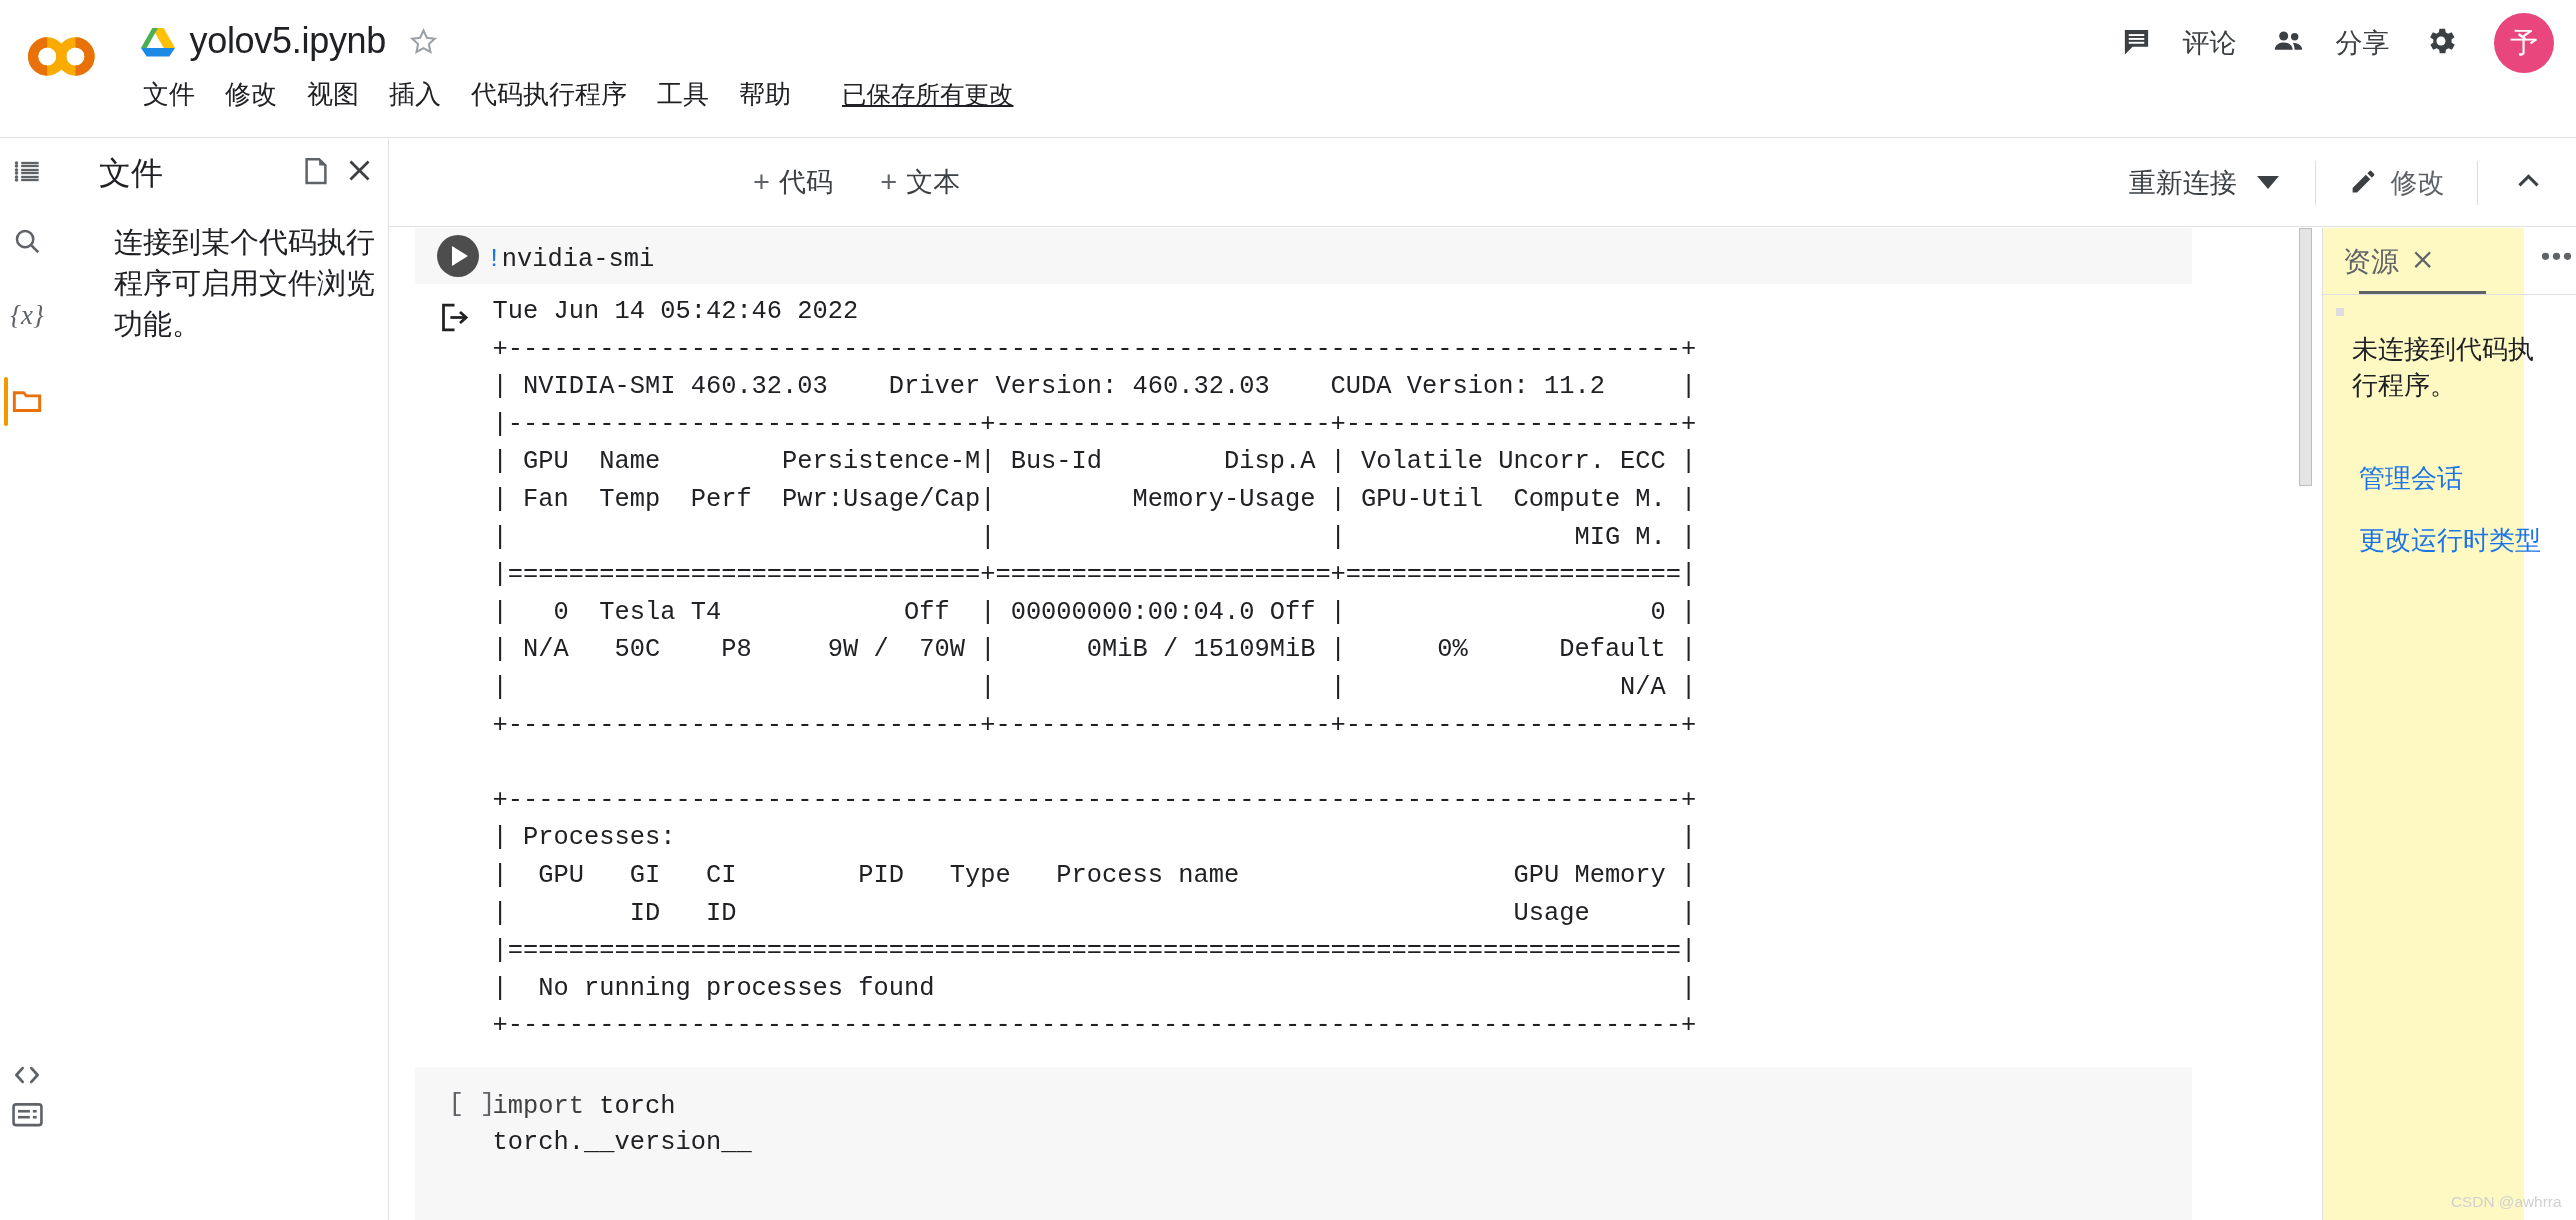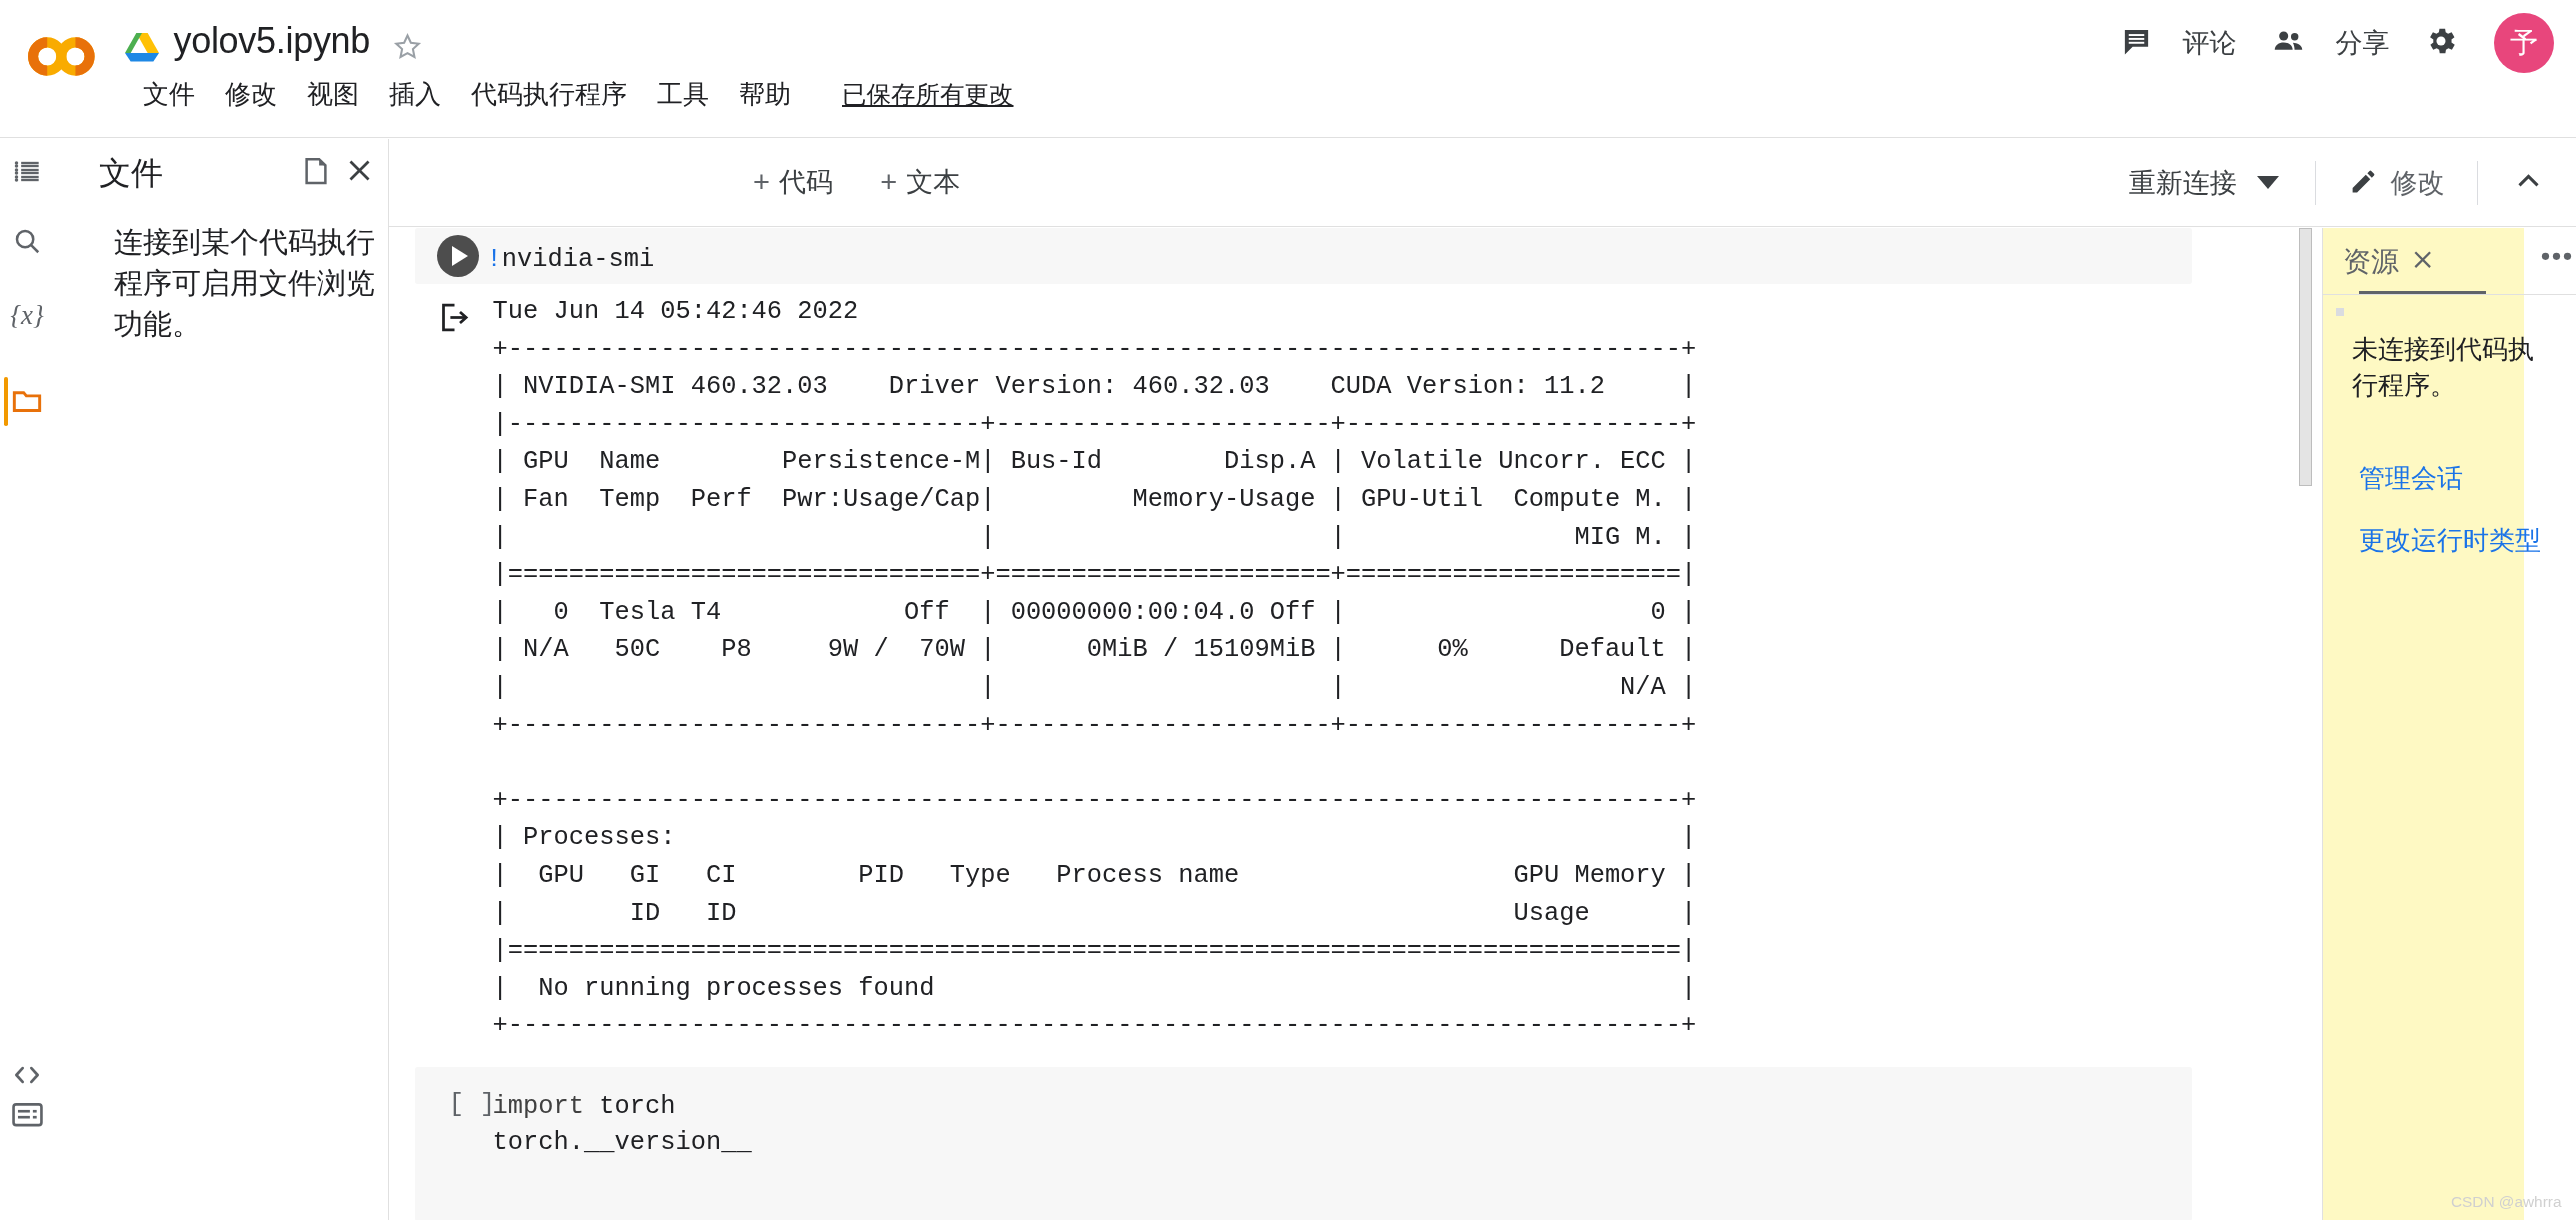--- a/index.html
+++ b/index.html
@@ -13,22 +13,22 @@
 
   
   .topbar {
     position: absolute; top: 0; left: 0; width: 2576px; height: 138px;
     background: #fff; border-bottom: 0.9px solid #e0e0e0;
   }
   .colab-logo {
     position: absolute; left: 25.4px; top: 32px; width: 74px; height: 49px;
   }
   .title-row {
-    position: absolute; left: 125px; top: 20px;
-    display: flex; align-items: flex-end; gap: 14.5px;
+    position: absolute; left: 141px; top: 20px;
+    display: flex; align-items: center; gap: 14.5px;
   }
   .drive-icon { width: 34px; height: 31px; display:block; }
   .doc-title {
     font-size: 36px; color: #202124; letter-spacing: -0.3px;
     font-family: "Liberation Sans", sans-serif; white-space: nowrap;
   }
   .star-icon { width: 31px; height: 31px; margin-left: 7.3px; }
 
   .menu-row {
     position: absolute; left: 143px; top: 77px;

